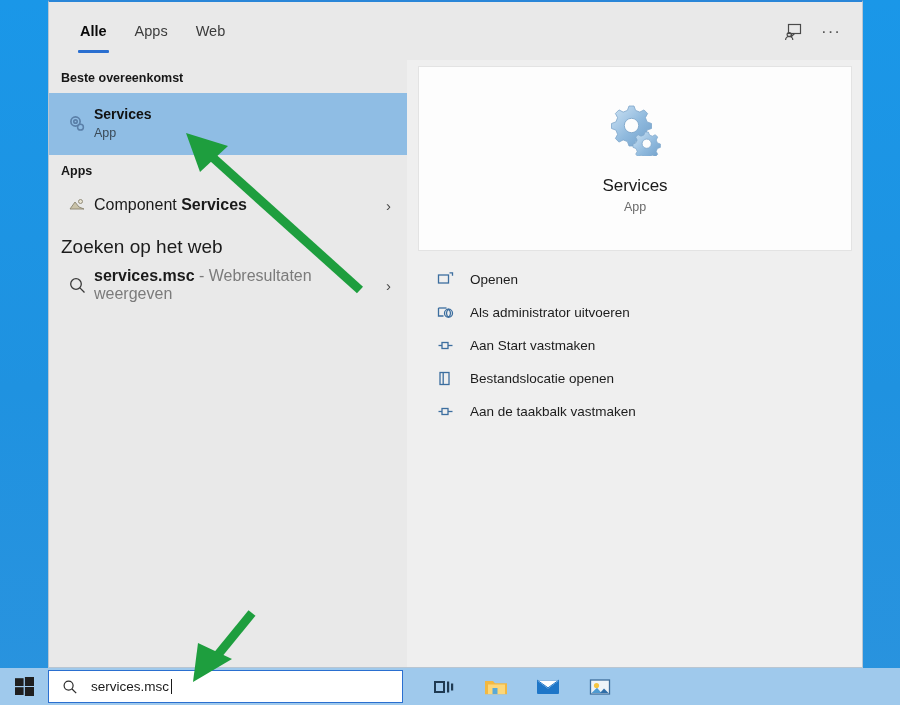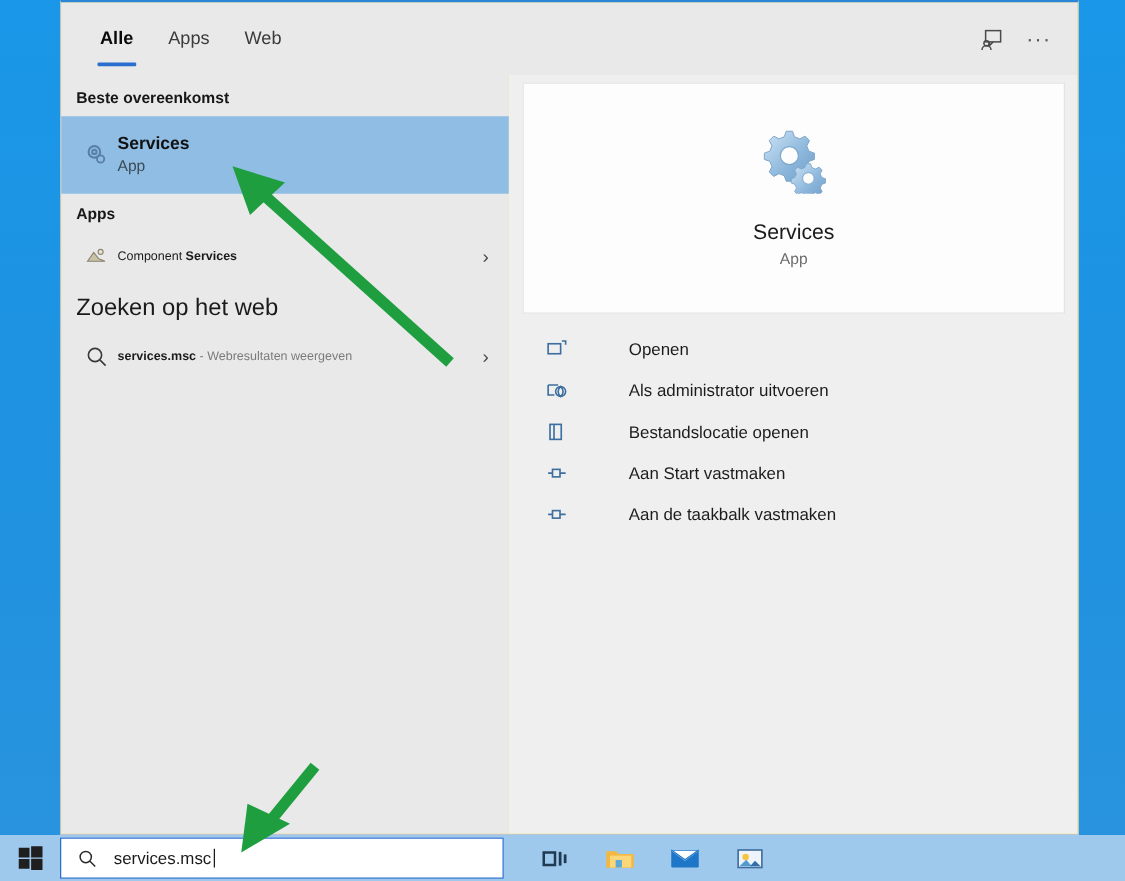--- a/index.html
+++ b/index.html
@@ -125,21 +125,21 @@
     font-weight: bold;
     color: #111;
     line-height: 1.35;
   }
   .row .sub {
     font-size: 12.5px;
     color: #3a4a57;
     line-height: 1.5;
   }
   .row .label {
-    font-size: 10px;
+    font-size: 16px;
     color: #1a1a1a;
   }
   .row .label b { font-weight: bold; }
   .row .muted { color: #7b7b7b; }
   .chev {
     margin-left: auto;
     font-size: 15px;
     color: #4a4a4a;
     padding-right: 6px;
   }
@@ -164,21 +164,20 @@
     font-size: 12.5px;
     color: #6b6b6b;
   }
 
   .actions { padding: 12px 0 0 19px; }
   .action {
     display: flex;
     align-items: center;
     height: 33px;
     cursor: default;
-    gap: 33px;
   }
   .action .aicon {
     width: 33px;
     flex: 0 0 33px;
     display: flex;
     align-items: center;
     justify-content: flex-start;
     color: #3c6e9f;
   }
   .action .alabel {
@@ -365,36 +364,36 @@
               <path d="M11.5 5.2 a5 5 0 0 1 0 8 a5 5 0 0 1 0-8 Z" fill="none" stroke="#3c6e9f" stroke-width="1.3"></path>
               <circle cx="11.5" cy="9.2" r="4" fill="none" stroke="#3c6e9f" stroke-width="1.3"></circle>
             </svg>
           </span>
           <span class="alabel">Als administrator uitvoeren</span>
         </div>
 
         <div class="action">
           <span class="aicon">
             <svg width="17" height="17" viewBox="0 0 17 17">
-              <rect x="3" y="2.5" width="9" height="12" fill="none" stroke="#3c6e9f" stroke-width="1.3"></rect>
-              <line x1="6.2" y1="2.5" x2="6.2" y2="14.5" stroke="#3c6e9f" stroke-width="1.3"></line>
-            </svg>
-          </span>
-          <span class="alabel">Bestandslocatie openen</span>
-        </div>
-
-        <div class="action">
-          <span class="aicon">
-            <svg width="17" height="17" viewBox="0 0 17 17">
               <rect x="5" y="5.5" width="6" height="6" fill="none" stroke="#3c6e9f" stroke-width="1.3"></rect>
               <line x1="1.5" y1="8.5" x2="5" y2="8.5" stroke="#3c6e9f" stroke-width="1.3"></line>
               <line x1="11" y1="8.5" x2="15.5" y2="8.5" stroke="#3c6e9f" stroke-width="1.3"></line>
             </svg>
           </span>
           <span class="alabel">Aan Start vastmaken</span>
+        </div>
+
+        <div class="action">
+          <span class="aicon">
+            <svg width="17" height="17" viewBox="0 0 17 17">
+              <rect x="3" y="2.5" width="9" height="12" fill="none" stroke="#3c6e9f" stroke-width="1.3"></rect>
+              <line x1="6.2" y1="2.5" x2="6.2" y2="14.5" stroke="#3c6e9f" stroke-width="1.3"></line>
+            </svg>
+          </span>
+          <span class="alabel">Bestandslocatie openen</span>
         </div>
 
         <div class="action">
           <span class="aicon">
             <svg width="17" height="17" viewBox="0 0 17 17">
               <rect x="5" y="5.5" width="6" height="6" fill="none" stroke="#3c6e9f" stroke-width="1.3"></rect>
               <line x1="1.5" y1="8.5" x2="5" y2="8.5" stroke="#3c6e9f" stroke-width="1.3"></line>
               <line x1="11" y1="8.5" x2="15.5" y2="8.5" stroke="#3c6e9f" stroke-width="1.3"></line>
             </svg>
           </span>

